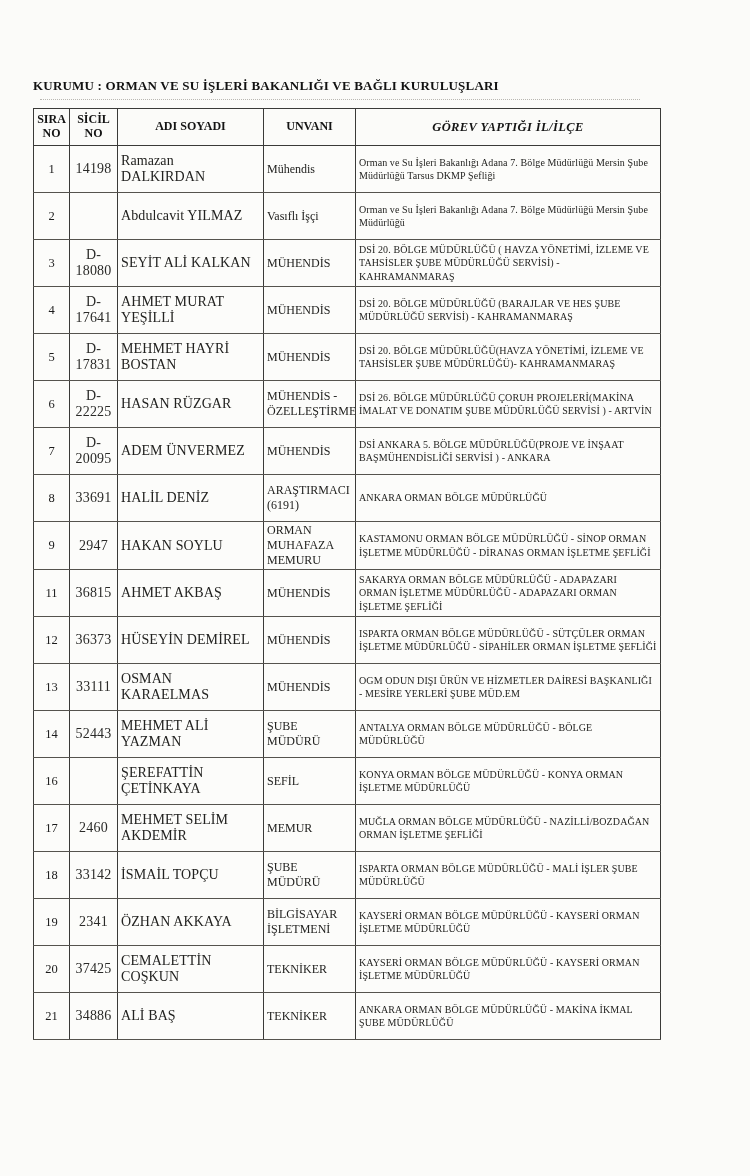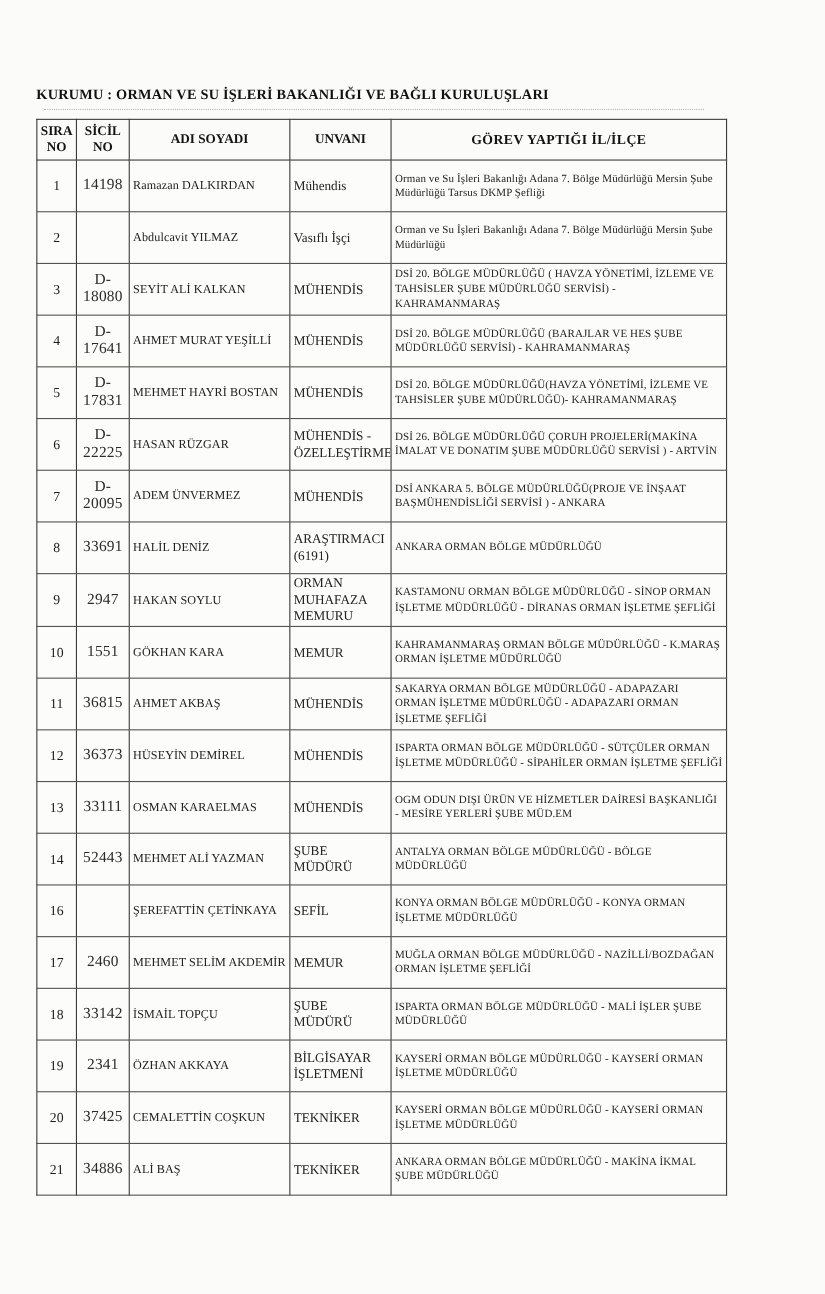--- a/index.html
+++ b/index.html
@@ -40,30 +40,30 @@
   }
   table.roster thead th{
     height:34px;
     font-weight:bold;
     text-align:center;
     font-size:12px;
     line-height:1.15;
     color:#141414;
     background:#fbfbf9;
   }
-  table.roster thead th.h-gorev{font-size:12.5px;letter-spacing:0.4px;}
+  table.roster thead th.h-gorev{font-size:12.5px;letter-spacing:0.4px;font-style:italic;}
   table.roster tbody td{height:44px;background:#fcfcfa;}
   td.cell-sira{
     text-align:center;font-size:12.5px;color:#1b1b1b;
   }
   td.cell-sicil{
     text-align:center;font-size:14px;color:#2a2a28;letter-spacing:0.2px;
   }
   td.cell-ad{
-    text-align:left;font-size:11px;color:#222220;letter-spacing:0.1px;
+    text-align:left;font-size:14px;color:#222220;letter-spacing:0.1px;
   }
   td.cell-unvan{
     text-align:left;font-size:12px;color:#222220;line-height:1.25;
   }
   td.cell-gorev{
     text-align:left;font-size:10px;color:#232321;line-height:1.35;
     letter-spacing:0.1px;
   }
   
   table.roster tbody tr td{border-top-color:#4a4a46;border-bottom-color:#55534e;}
@@ -152,27 +152,20 @@
       <td class="cell-gorev">ANKARA ORMAN BÖLGE MÜDÜRLÜĞÜ</td>
     </tr>
         <tr>
       <td class="cell-sira">9</td>
       <td class="cell-sicil">2947</td>
       <td class="cell-ad">HAKAN SOYLU</td>
       <td class="cell-unvan">ORMAN MUHAFAZA MEMURU</td>
       <td class="cell-gorev">KASTAMONU ORMAN BÖLGE MÜDÜRLÜĞÜ - SİNOP ORMAN İŞLETME MÜDÜRLÜĞÜ - DİRANAS ORMAN İŞLETME ŞEFLİĞİ</td>
     </tr>
         <tr>
-      <td class="cell-sira">10</td>
-      <td class="cell-sicil">1551</td>
-      <td class="cell-ad">GÖKHAN KARA</td>
-      <td class="cell-unvan">MEMUR</td>
-      <td class="cell-gorev">KAHRAMANMARAŞ ORMAN BÖLGE MÜDÜRLÜĞÜ - K.MARAŞ ORMAN İŞLETME MÜDÜRLÜĞÜ</td>
-    </tr>
-        <tr>
       <td class="cell-sira">11</td>
       <td class="cell-sicil">36815</td>
       <td class="cell-ad">AHMET AKBAŞ</td>
       <td class="cell-unvan">MÜHENDİS</td>
       <td class="cell-gorev">SAKARYA ORMAN BÖLGE MÜDÜRLÜĞÜ - ADAPAZARI ORMAN İŞLETME MÜDÜRLÜĞÜ - ADAPAZARI ORMAN İŞLETME ŞEFLİĞİ</td>
     </tr>
         <tr>
       <td class="cell-sira">12</td>
       <td class="cell-sicil">36373</td>
       <td class="cell-ad">HÜSEYİN DEMİREL</td>

